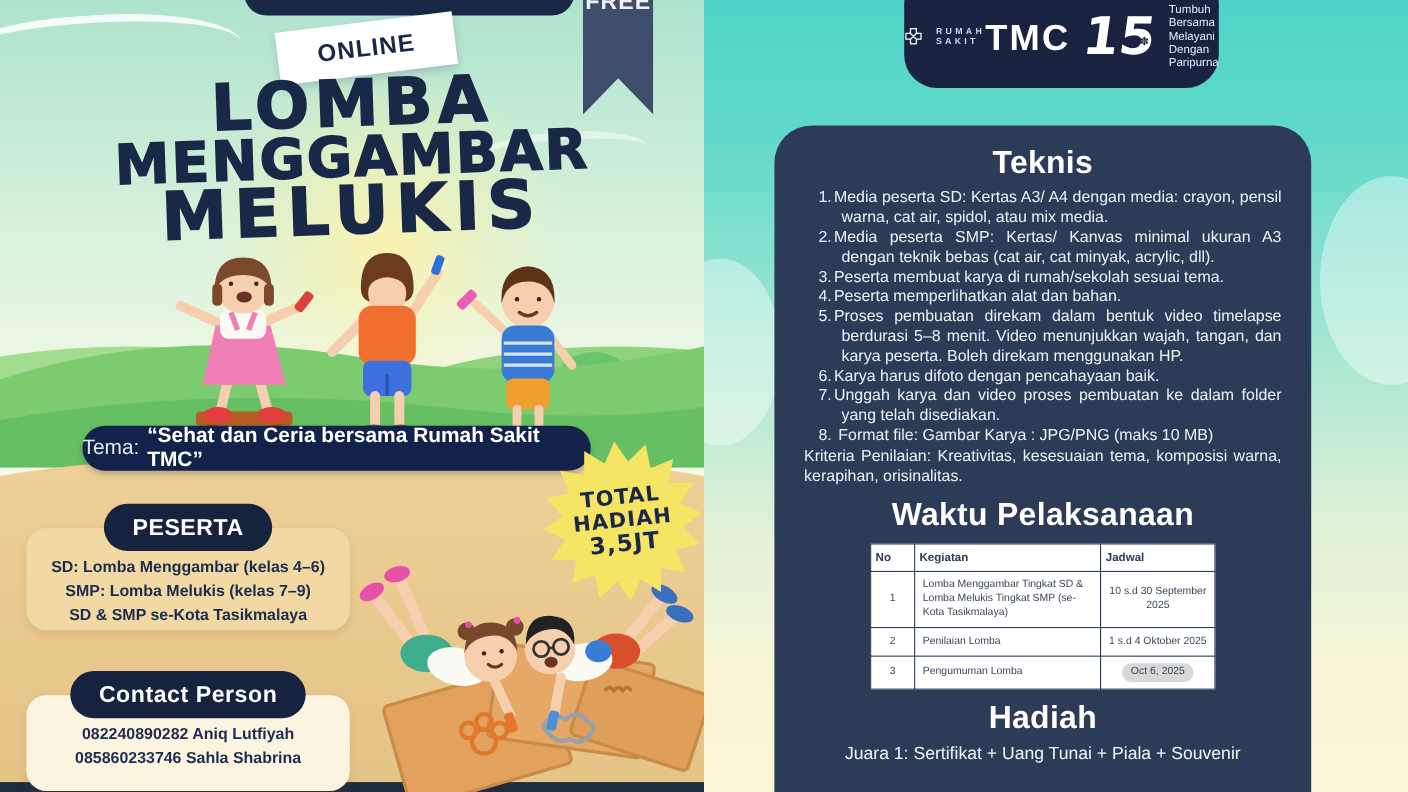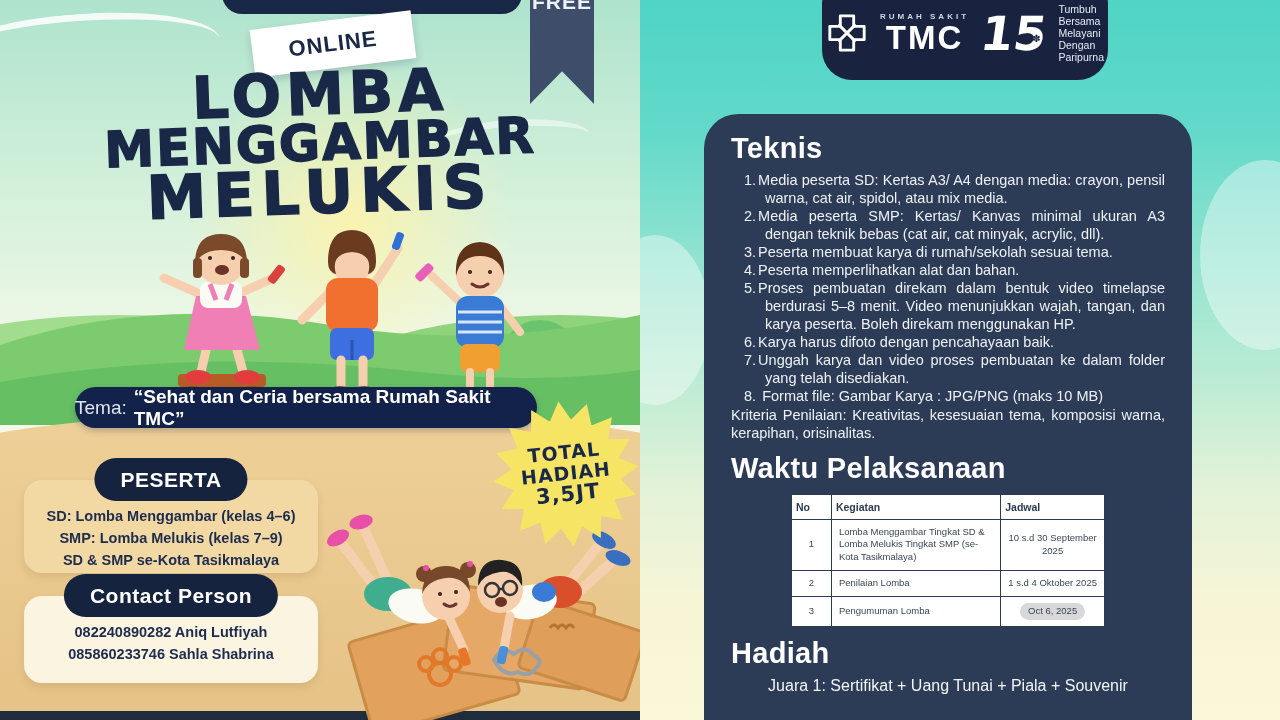--- a/index.html
+++ b/index.html
@@ -51,52 +51,52 @@
   .burst-wrap svg { position:absolute; inset:0; }
   .burst-text { position:absolute; inset:0; display:flex; flex-direction:column; align-items:center;
                 justify-content:center; color:#1a2847; font-weight:800; line-height:1.08;
                 font-family:"DejaVu Sans", sans-serif; }
   .burst-text .b1,.burst-text .b2 { font-size:19px; letter-spacing:1px; }
   .burst-text .b3 { font-size:21px; letter-spacing:1px; }
 
   .info-card { position:absolute; left:24px; width:294px; border-radius:18px; z-index:4;
                box-shadow:0 4px 8px rgba(120,90,40,.15); }
   .peserta-card { top:480px; height:93px; background:#f2d8a3; }
-  .contact-card { top:596px; height:87px; background:#fbf4e1; }
+  .contact-card { top:632px; height:87px; background:#fbf4e1; }
   .card-pill { position:absolute; top:-22px; left:50%; transform:translateX(-50%); height:43px;
                padding:0 26px; background:#15233f; border-radius:23px; display:flex;
                align-items:center; white-space:nowrap; }
   .card-pill span { color:#ffffff; font-size:21px; font-weight:800; letter-spacing:.5px; }
   .card-lines { padding-top:26px; text-align:center; }
   .card-lines p { font-size:14.5px; font-weight:700; color:#1d2c4e; line-height:1.5; }
 
   .kids-bottom { position:absolute; left:298px; top:502px; width:342px; height:218px; z-index:3; }
 
   
   .right { position:absolute; left:640px; top:0; width:640px; height:720px; overflow:hidden;
            background:linear-gradient(180deg,#4fd4c5 0%,#62d9ca 18%,#a9e8d2 45%,#e3f2d8 68%,#f8f5d6 85%,#fbf8da 100%); }
   .blob { position:absolute; background:rgba(255,255,255,.4); border-radius:50%; }
   .blob.b1 { left:-40px; top:235px; width:110px; height:170px; }
   .blob.b2 { right:-50px; top:160px; width:130px; height:190px; }
 
   .tmc-badge { position:absolute; left:182px; top:-26px; width:286px; height:106px;
                background:#192340; border-radius:30px; display:flex; align-items:center;
                justify-content:center; gap:12px; padding-top:12px; z-index:5; }
-  .brand-col { display:flex; flex-direction:column; align-items:center; }
+  .brand-col { display:flex; flex-direction:row; align-items:center; }
   .brand-col .rs { font-size:8px; letter-spacing:3px; color:#cfd6e6; font-weight:700; }
   .brand-col .tmc { font-size:33px; font-weight:700; color:#ffffff; letter-spacing:2px; line-height:1; }
   .num15 { position:relative; font-size:47px; font-weight:800; color:#ffffff;
            font-family:"DejaVu Sans", sans-serif; transform:skewX(-8deg); line-height:1; }
   .num15 .flower { position:absolute; right:5px; bottom:13px; font-size:10px; color:#192340;
            transform:skewX(8deg); }
   .tagline { color:#e7ebf4; font-size:10.5px; line-height:1.15; }
 
   .main-card { position:absolute; left:64px; top:114px; width:488px; height:700px;
                background:#2c3c56; border-radius:34px; padding:14px 27px 0; color:#eef1f6; }
-  .main-card h2 { font-size:29px; font-weight:600; color:#ffffff; letter-spacing:.3px; }
+  .main-card h2 { text-align:center; font-size:29px; font-weight:600; color:#ffffff; letter-spacing:.3px; }
   .h-teknis { margin:4px 0 7px; }
   .h-waktu  { margin:9px 0 9px; }
   .h-hadiah { margin:10px 0 5px; }
 
   .tk-list { list-style:none; counter-reset:tk; margin-left:13px; font-size:14.5px; line-height:1.24; }
   .tk-list li { counter-increment:tk; padding-left:21px; text-indent:-21px;
                 text-align:justify; text-align-last:left; }
   .tk-list li::before { content:counter(tk)"."; padding-right:2px; }
   .fmt2 { display:block; text-indent:0; margin-left:78px; }
   .kriteria { font-size:14.5px; line-height:1.24; text-align:justify; text-align-last:left; margin-top:1px; }

